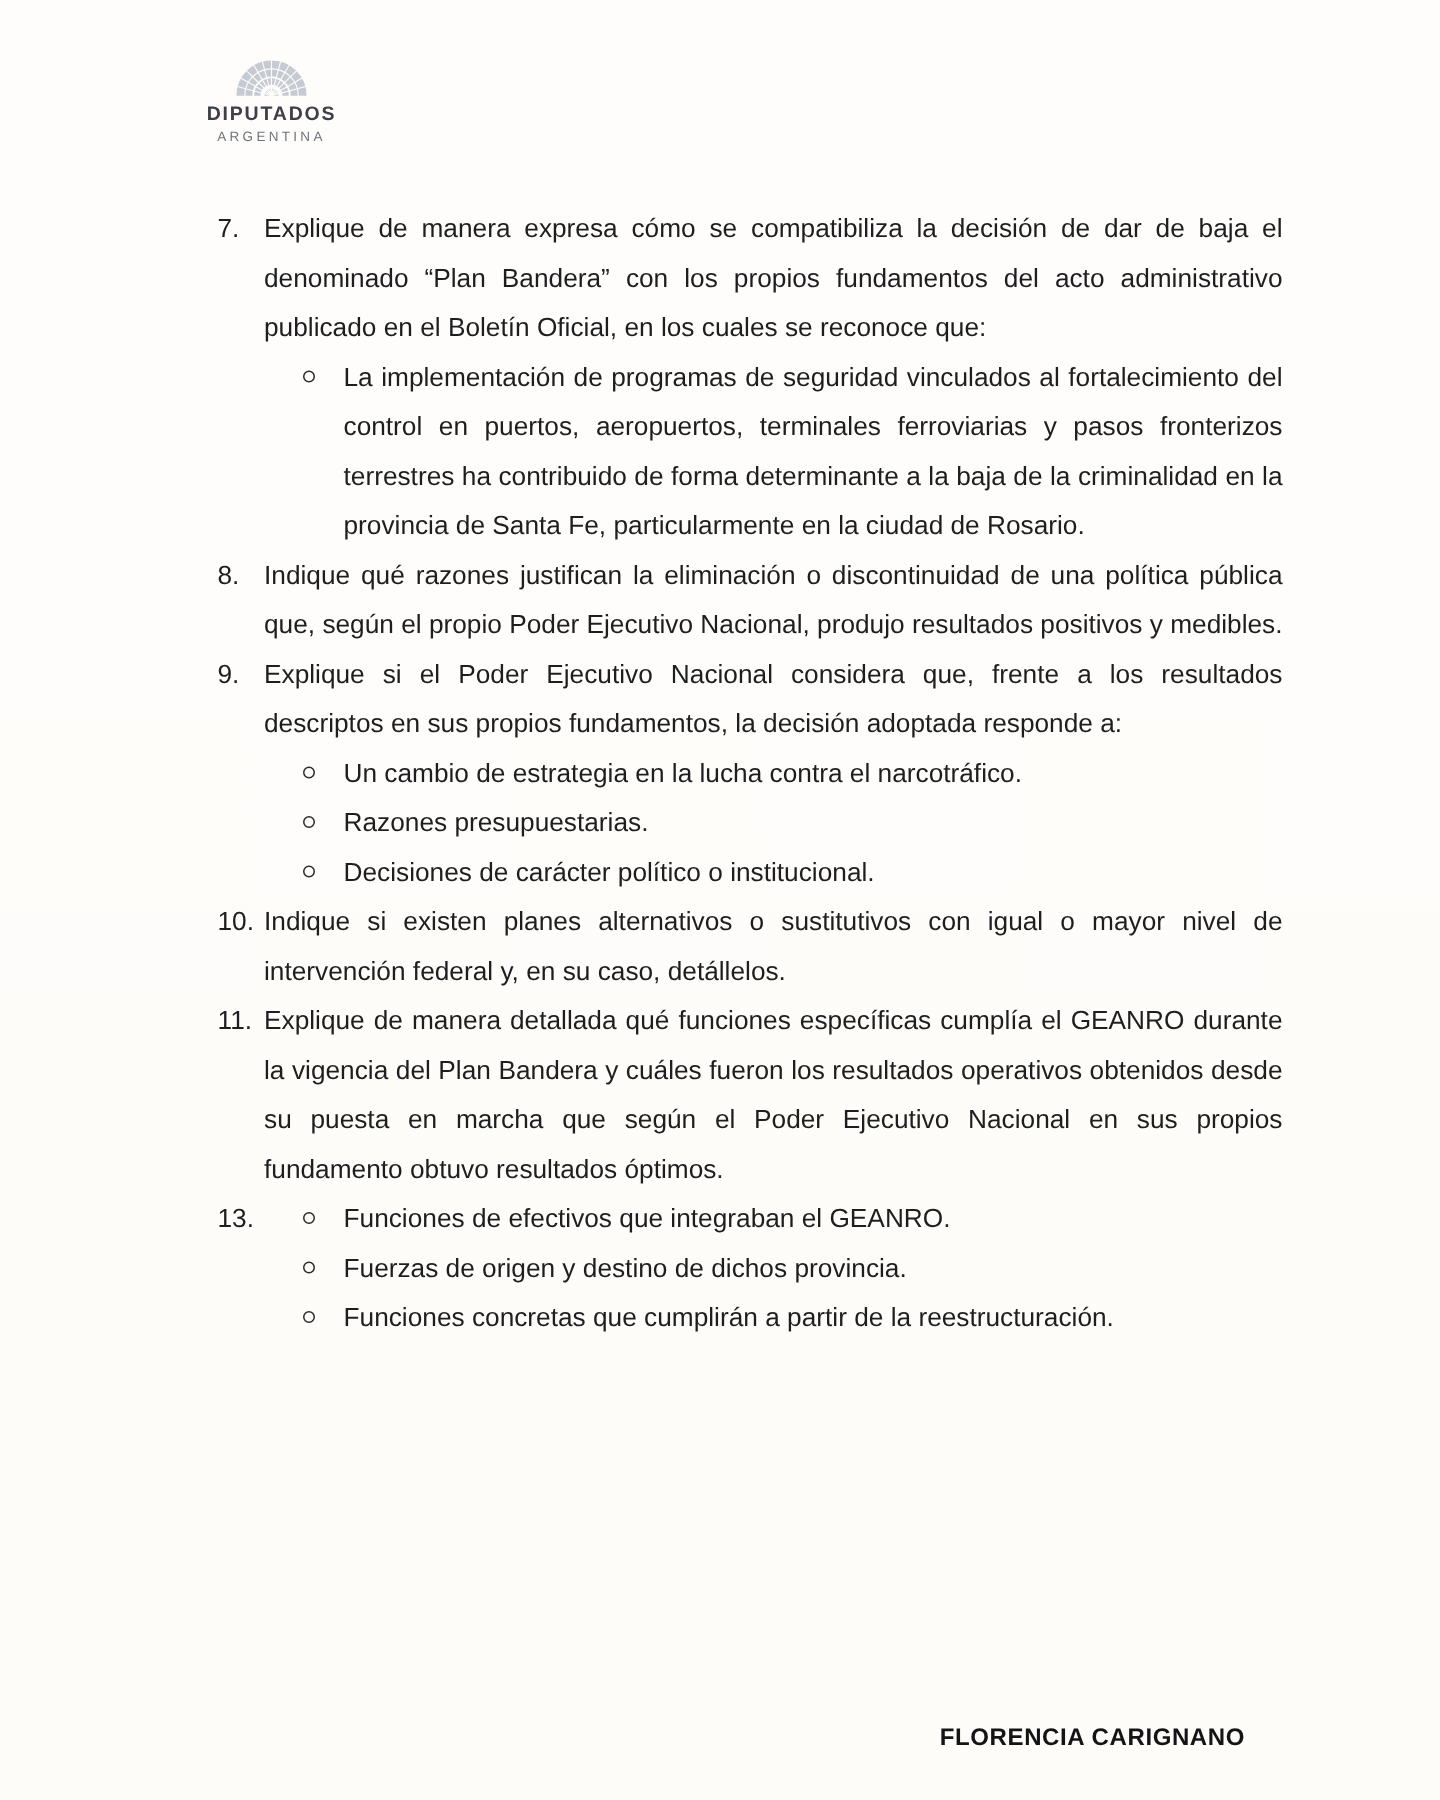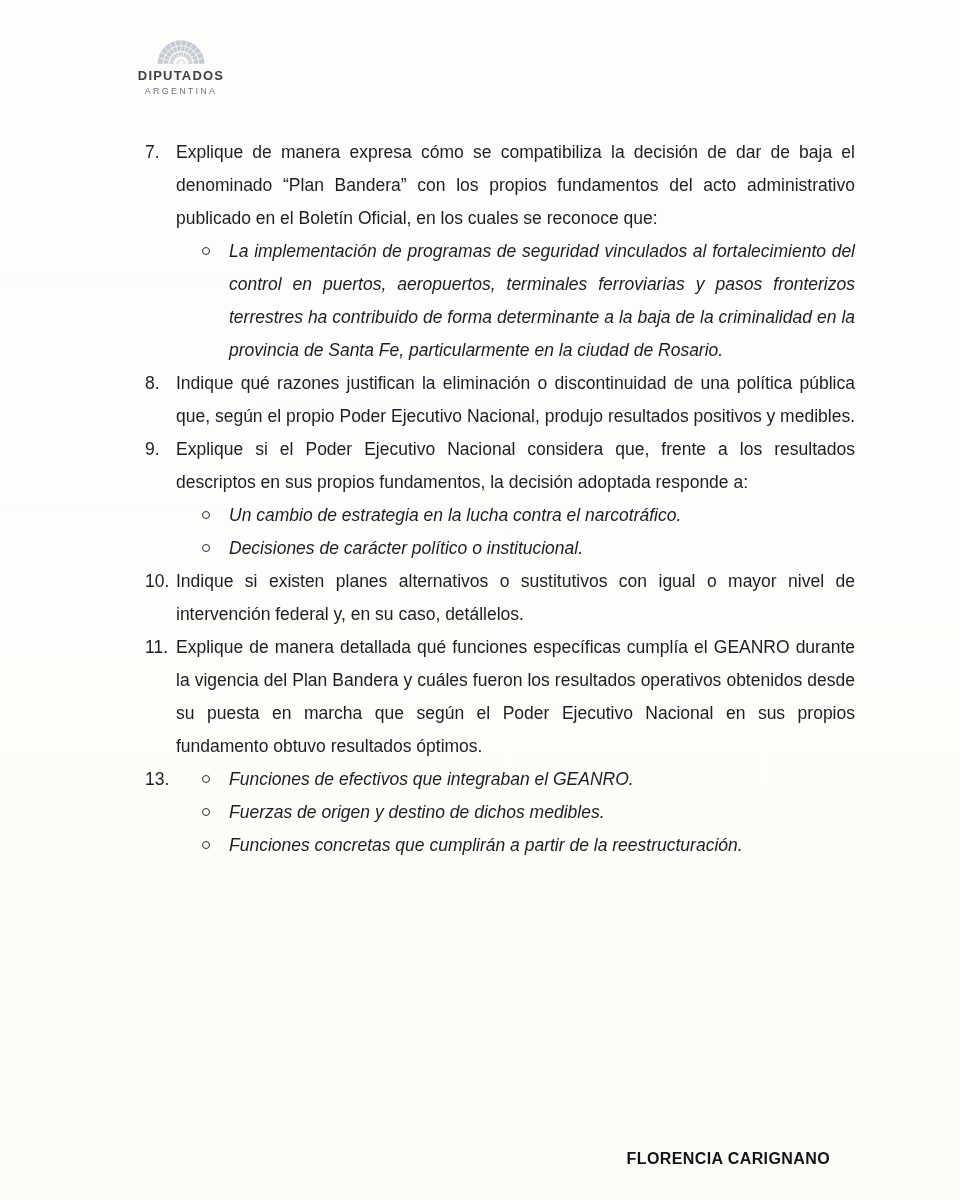--- a/index.html
+++ b/index.html
@@ -69,21 +69,21 @@
   .bullet-marker::before {
     content: "";
     position: absolute;
     left: 3px;
     top: 12px;
     width: 6px;
     height: 6px;
     border: 1.6px solid #2a2a2c;
     border-radius: 50%;
   }
-  .bullet-text { flex: 1 1 auto; text-align: justify; text-justify: inter-word; font-style: italic; }
+  .bullet-text { flex: 1 1 auto; text-align: justify; text-justify: inter-word; }
 
   
   .signature {
     position: absolute;
     top: 1150px;
     right: 130px;
     font-size: 16px;
     font-weight: bold;
     letter-spacing: 0.4px;
     color: #141416;
@@ -145,20 +145,24 @@
   <div class="q-item">
     <span class="q-num">9.</span>
     <div class="q-body">
       <div class="q-text">Explique si el Poder Ejecutivo Nacional considera que, frente a los resultados descriptos en sus propios fundamentos, la decisión adoptada responde a:</div>
       <div class="q-bullets">
   <div class="bullet-row">
     <span class="bullet-marker"></span>
     <div class="bullet-text">Un cambio de estrategia en la lucha contra el narcotráfico.</div>
   </div>
 
+  <div class="bullet-row">
+    <span class="bullet-marker"></span>
+    <div class="bullet-text">Razones presupuestarias.</div>
+  </div>
 
   <div class="bullet-row">
     <span class="bullet-marker"></span>
     <div class="bullet-text">Decisiones de carácter político o institucional.</div>
   </div>
 </div>
     </div>
   </div>
 
   <div class="q-item">
@@ -182,21 +186,21 @@
     <span class="q-num">13.</span>
     <div class="q-body">
       <div class="q-bullets">
   <div class="bullet-row">
     <span class="bullet-marker"></span>
     <div class="bullet-text">Funciones de efectivos que integraban el GEANRO.</div>
   </div>
 
   <div class="bullet-row">
     <span class="bullet-marker"></span>
-    <div class="bullet-text">Fuerzas de origen y destino de dichos medibles.</div>
+    <div class="bullet-text">Fuerzas de origen y destino de dichos provincia.</div>
   </div>
 
   <div class="bullet-row">
     <span class="bullet-marker"></span>
     <div class="bullet-text">Funciones concretas que cumplirán a partir de la reestructuración.</div>
   </div>
 </div>
     </div>
   </div>
 </div>

